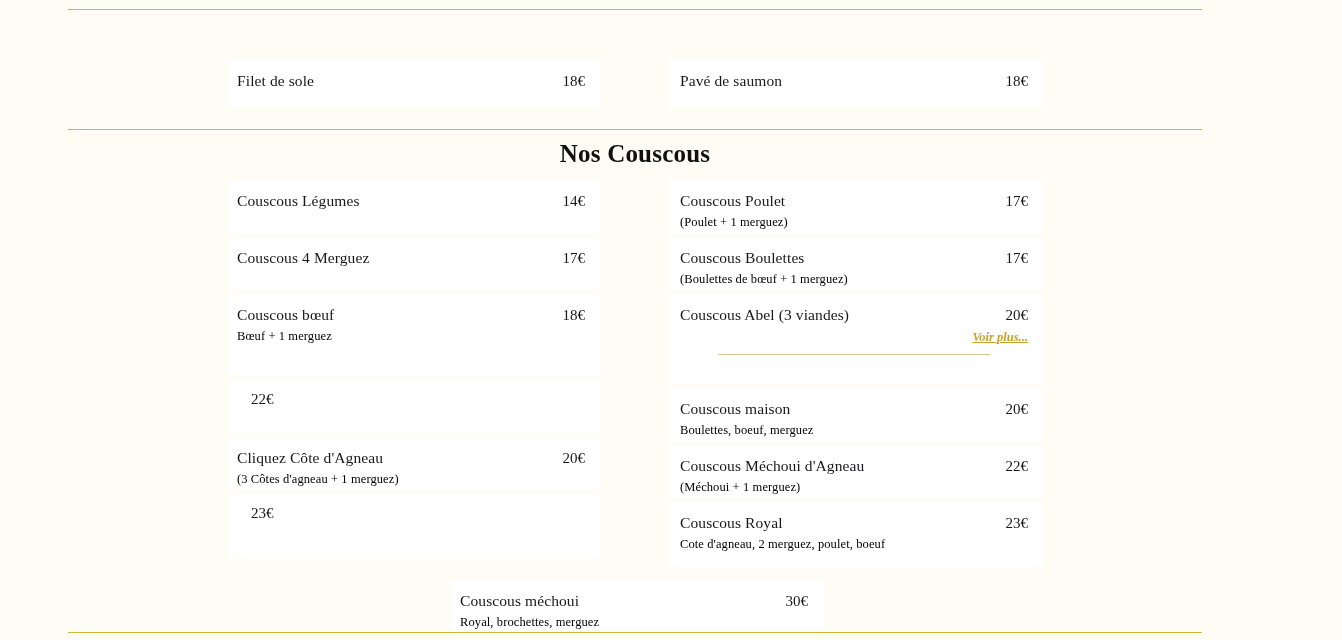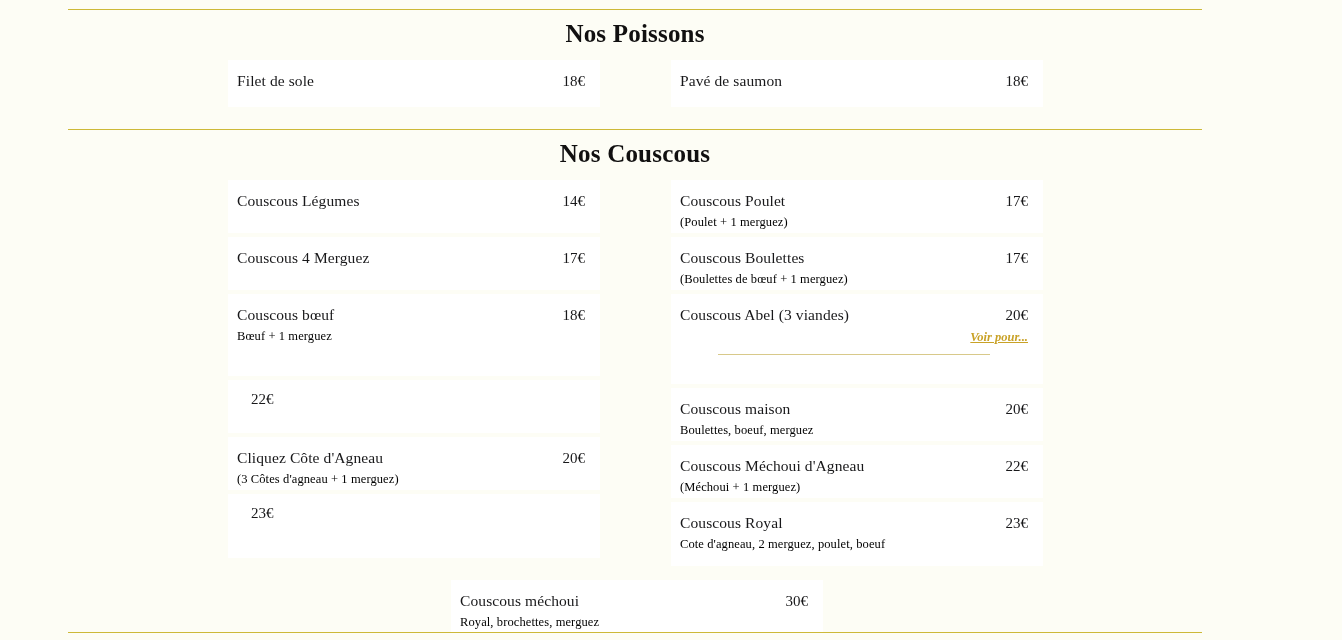--- a/index.html
+++ b/index.html
@@ -141,21 +141,20 @@
     height: 53px;
   }
 </style>
 </head>
 <body>
 
 <div class="page">
 
   <div class="rule rule-top"></div>
 
-  <div class="section-title title-poissons">Nos Poissons</div>
 
   <div class="menu-grid grid-poissons">
     <div class="col">
 
       <div class="card h-tall">
         <div class="card-row">
           <span class="item-name">Filet de sole</span>
           <span class="item-price">18€</span>
         </div>
       </div>
@@ -242,21 +241,21 @@
         </div>
         <div class="item-desc">(Boulettes de bœuf + 1 merguez)</div>
       </div>
 
       <div class="card card-promo">
         <div class="card-row">
           <span class="item-name">Couscous Abel (3 viandes)</span>
           <span class="item-price">20€</span>
         </div>
         <div class="promo-link-row">
-          <span class="promo-link">Voir pour...</span>
+          <span class="promo-link">Voir plus...</span>
         </div>
         <div class="promo-divider"></div>
       </div>
 
       <div class="card h-desc">
         <div class="card-row">
           <span class="item-name">Couscous maison</span>
           <span class="item-price">20€</span>
         </div>
         <div class="item-desc">Boulettes, boeuf, merguez</div>

